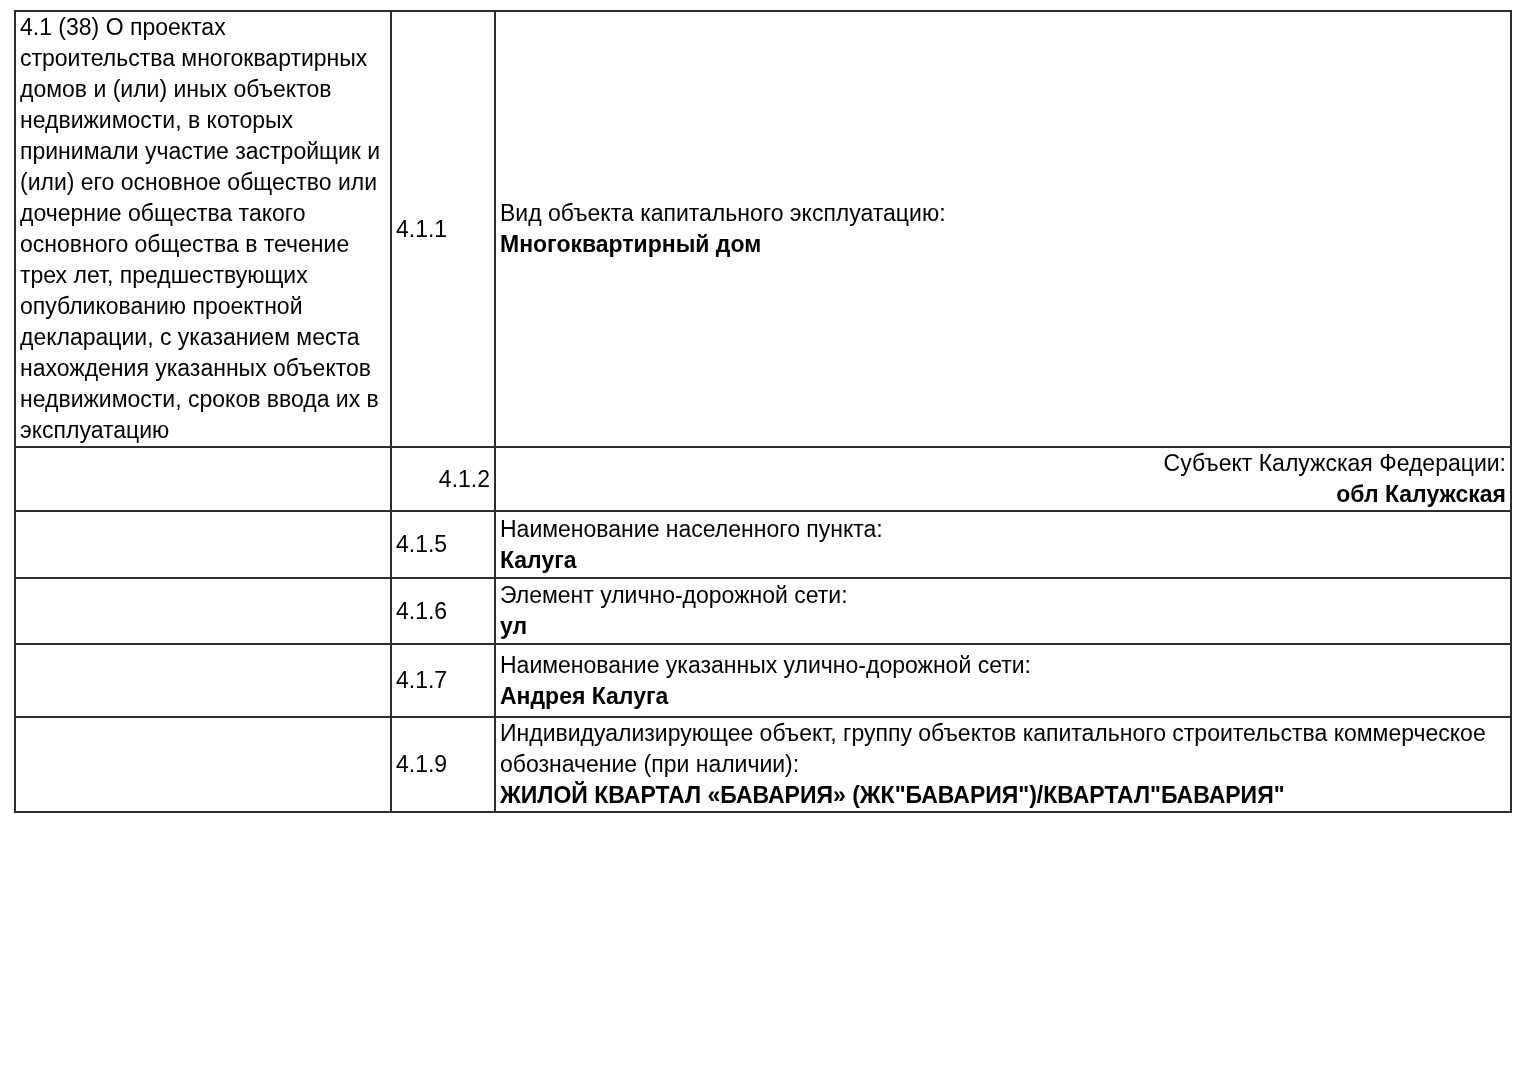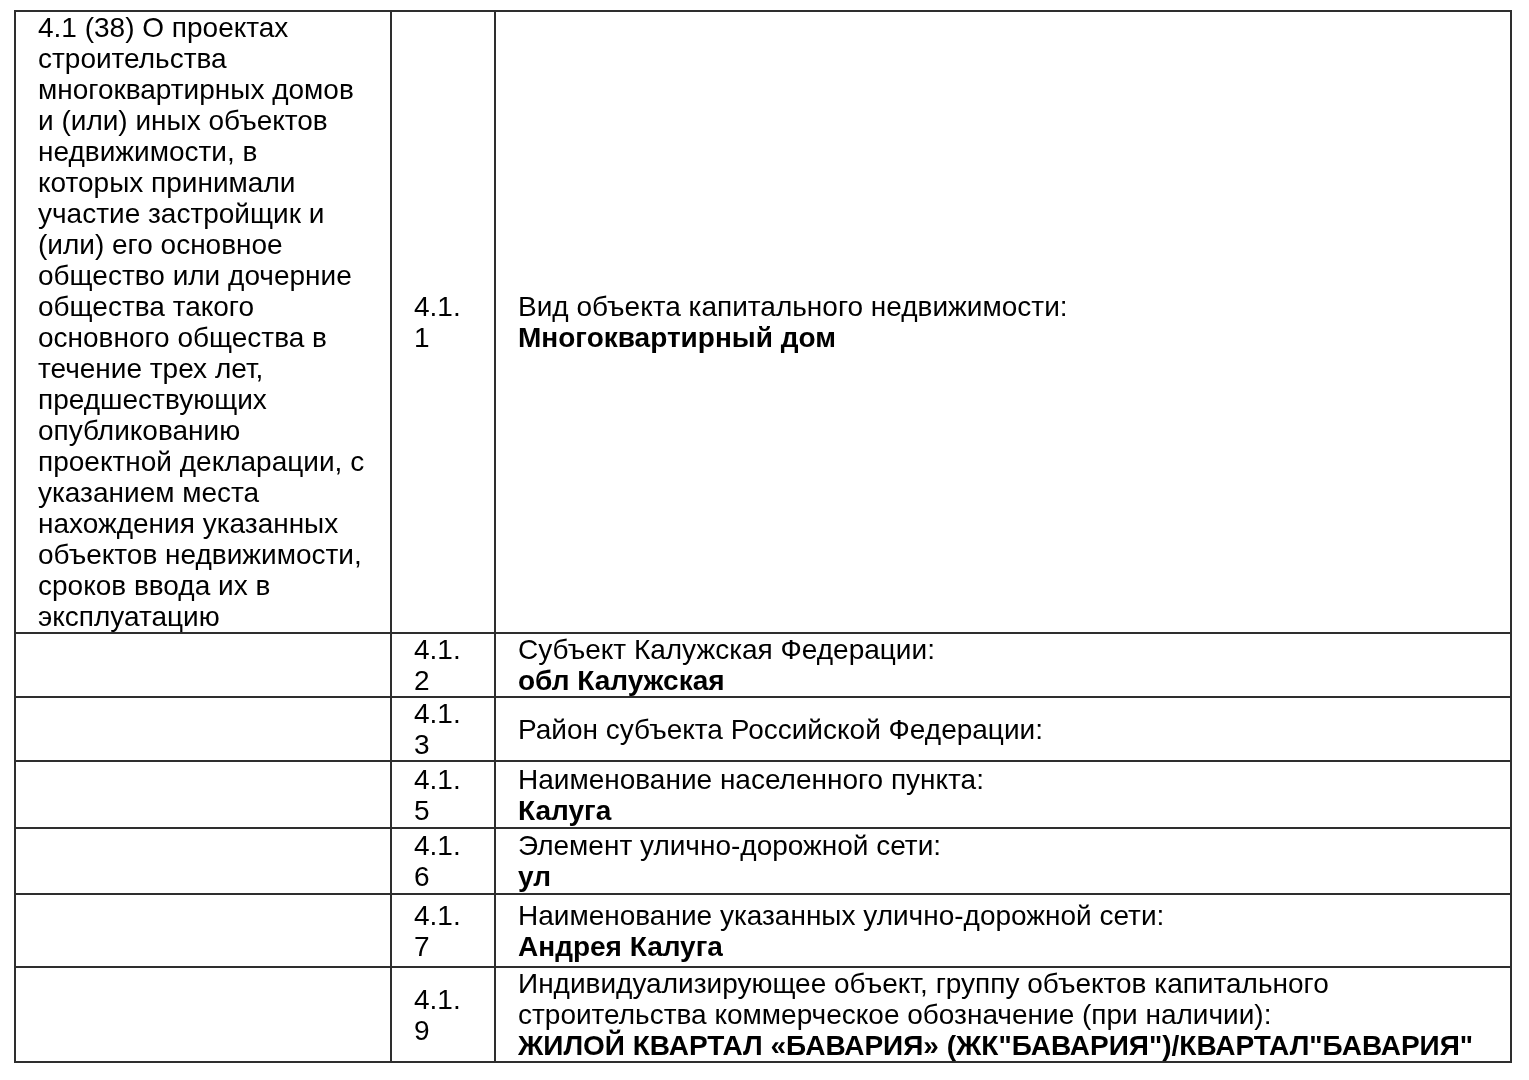--- a/index.html
+++ b/index.html
@@ -19,24 +19,24 @@
     background: #ffffff;
   }
   table.decl-table {
     border-collapse: collapse;
     table-layout: fixed;
     margin: 10px 0 0 14px;
     width: 1496px;
   }
   table.decl-table td {
     border: 2px solid #2e2e2e;
-    font-size: 28px;
+    font-size: 23px;
     line-height: 31px;
     vertical-align: middle;
-    padding: 0 22px;
+    padding: 0 4px;
     overflow: hidden;
     word-wrap: break-word;
     margin-left: 23px;
   }
   td.col-section {
     vertical-align: top;
     padding-top: 1px;
   }
   td.col-num {
     padding-left: 6px;
@@ -49,21 +49,21 @@
   }
   .field-value {
     font-weight: bold;
     white-space: pre-wrap;
   }
   .field-value:empty { display: none; }
   .field-value .plain { font-weight: normal; }
   .field-value .bold { font-weight: bold; }
   
   tr.r1 { height: 435px; }
-  tr.r2 { height: 63px; }
+  tr.r2 { height: 63px; text-align: right; }
   tr.r3 { height: 36px; }
   tr.r4 { height: 64px; }
   tr.r5 { height: 67px; }
   tr.r6 { height: 66px; }
   tr.r7 { height: 73px; }
   tr.r8 { height: 65px; }
   tr.r9 { height: 95px; }
 </style>
 </head>
 <body>
@@ -73,38 +73,30 @@
     <colgroup>
       <col style="width:376px">
       <col style="width:104px">
       <col style="width:1016px">
     </colgroup>
     <tbody>
       <tr class="r1">
         <td class="col-section">4.1 (38) О проектах строительства многоквартирных домов и (или) иных объектов недвижимости, в которых принимали участие застройщик и (или) его основное общество или дочерние общества такого основного общества в течение трех лет, предшествующих опубликованию проектной декларации, с указанием места нахождения указанных объектов недвижимости, сроков ввода их в эксплуатацию</td>
         <td class="col-num">4.1.1</td>
         <td class="col-field">
-          <div class="field-label">Вид объекта капитального недвижимости:</div>
+          <div class="field-label">Вид объекта капитального эксплуатацию:</div>
           <div class="field-value">Многоквартирный дом</div>
         </td>
       </tr>
       <tr class="r2">
         <td class="col-section"></td>
         <td class="col-num">4.1.2</td>
         <td class="col-field">
           <div class="field-label">Субъект Калужская Федерации:</div>
           <div class="field-value">обл Калужская</div>
-        </td>
-      </tr>
-      <tr class="r3">
-        <td class="col-section"></td>
-        <td class="col-num">4.1.3</td>
-        <td class="col-field">
-          <div class="field-label">Район субъекта Российской Федерации:</div>
-
         </td>
       </tr>
       <tr class="r5">
         <td class="col-section"></td>
         <td class="col-num">4.1.5</td>
         <td class="col-field">
           <div class="field-label">Наименование населенного пункта:</div>
           <div class="field-value">Калуга</div>
         </td>
       </tr>

